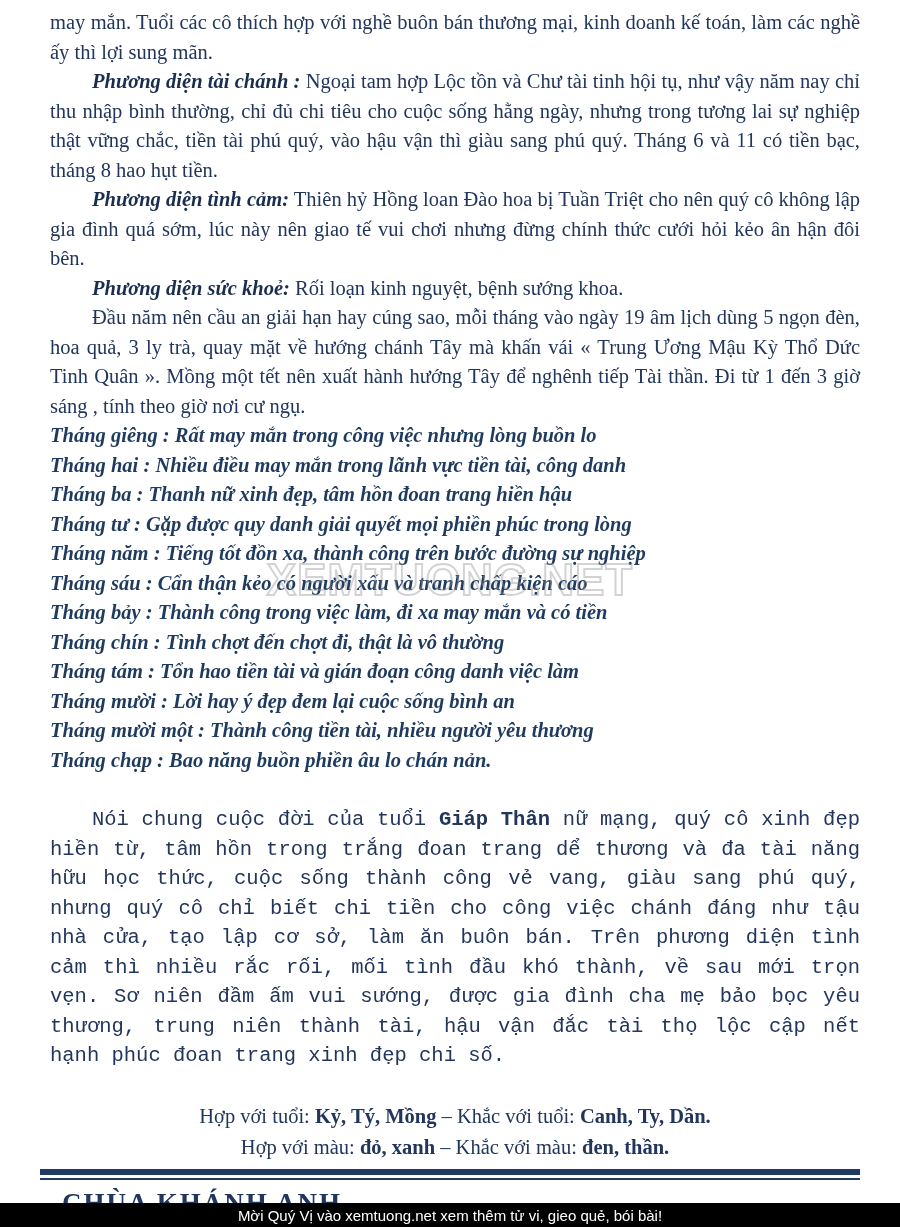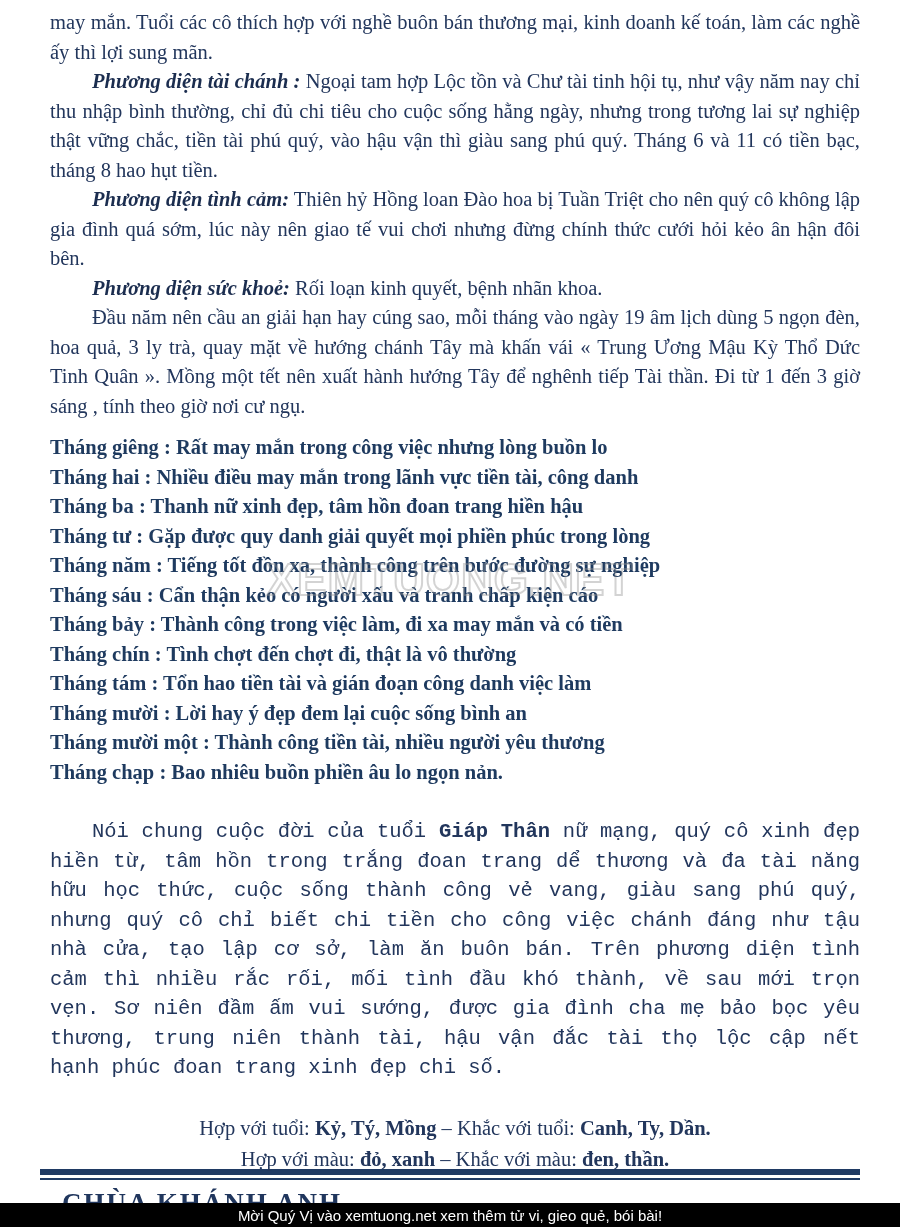--- a/index.html
+++ b/index.html
@@ -56,21 +56,22 @@
   }
   .lead {
     font-style: italic;
     font-weight: bold;
     color: #1b2d4f;
   }
   .bold {
     font-weight: bold;
   }
   .months {
-    margin-top: 12px;
+    margin-top: 0;
+    font-style: italic;
     font-weight: bold;
     font-size: 20.5px;
     line-height: 29.5px;
     color: #1e3a5f;
   }
   .months .row {
     white-space: nowrap;
   }
   .summary {
     margin-top: 30px;
@@ -133,37 +134,37 @@
   <div class="watermark">XEMTUONG.NET</div>
 
   <div class="content">
 
     <p>may mắn. Tuổi các cô thích hợp với nghề buôn bán thương mại, kinh doanh kế toán, làm các nghề ấy thì lợi sung mãn.</p>
 
     <p class="indent"><span class="lead">Phương diện tài chánh :</span><span> Ngoại tam hợp Lộc tồn và Chư tài tinh hội tụ, như vậy năm nay chỉ thu nhập bình thường, chỉ đủ chi tiêu cho cuộc sống hằng ngày, nhưng trong tương lai sự nghiệp thật vững chắc, tiền tài phú quý, vào hậu vận thì giàu sang phú quý. Tháng 6 và 11 có tiền bạc, tháng 8 hao hụt tiền.</span></p>
 
     <p class="indent"><span class="lead">Phương diện tình cảm:</span><span> Thiên hỷ Hồng loan Đào hoa bị Tuần Triệt cho nên quý cô không lập gia đình quá sớm, lúc này nên giao tế vui chơi nhưng đừng chính thức cưới hỏi kẻo ân hận đôi bên.</span></p>
 
-    <p class="indent"><span class="lead">Phương diện sức khoẻ:</span><span> Rối loạn kinh quyết, bệnh nhãn khoa.</span></p>
+    <p class="indent"><span class="lead">Phương diện sức khoẻ:</span><span> Rối loạn kinh nguyệt, bệnh sướng khoa.</span></p>
 
     <p class="indent">Đầu năm nên cầu an giải hạn hay cúng sao, mỗi tháng vào ngày 19 âm lịch dùng 5 ngọn đèn, hoa quả, 3 ly trà, quay mặt về hướng chánh Tây mà khấn vái « Trung Ương Mậu Kỳ Thổ Dức Tinh Quân  ». Mồng một tết nên xuất hành hướng Tây để nghênh tiếp Tài thần. Đi từ 1 đến 3 giờ sáng , tính theo giờ nơi cư ngụ.</p>
 
     <div class="months">
       <div class="row"><span>Tháng giêng :</span><span> Rất may mắn trong công việc nhưng lòng buồn lo</span></div>
       <div class="row"><span>Tháng hai :</span><span> Nhiều điều may mắn trong lãnh vực tiền tài, công danh</span></div>
       <div class="row"><span>Tháng ba :</span><span> Thanh nữ xinh đẹp, tâm hồn đoan trang hiền hậu</span></div>
       <div class="row"><span>Tháng tư :</span><span> Gặp được quy danh giải quyết mọi phiền phúc trong lòng</span></div>
       <div class="row"><span>Tháng năm :</span><span> Tiếng tốt đồn xa, thành công trên bước đường sự nghiệp</span></div>
       <div class="row"><span>Tháng sáu :</span><span> Cẩn thận kẻo có người xấu và tranh chấp kiện cáo</span></div>
       <div class="row"><span>Tháng bảy :</span><span> Thành công trong việc làm, đi xa may mắn và có tiền</span></div>
       <div class="row"><span>Tháng chín :</span><span> Tình chợt đến chợt đi, thật là vô thường</span></div>
       <div class="row"><span>Tháng tám :</span><span> Tổn hao tiền tài và gián đoạn công danh việc làm</span></div>
       <div class="row"><span>Tháng mười :</span><span> Lời hay ý đẹp đem lại cuộc sống bình an</span></div>
       <div class="row"><span>Tháng mười một :</span><span> Thành công tiền tài, nhiều người yêu thương</span></div>
-      <div class="row"><span>Tháng chạp :</span><span> Bao nhiêu buồn phiền âu lo ngọn nản.</span></div>
+      <div class="row"><span>Tháng chạp :</span><span> Bao năng buồn phiền âu lo chán nản.</span></div>
     </div>
 
     <p class="summary indent"><span>Nói chung cuộc đời của tuổi </span><span class="bold">Giáp Thân</span><span> nữ mạng, quý cô xinh đẹp hiền từ, tâm hồn trong trắng đoan trang dể thương và đa tài năng hữu học thức, cuộc sống thành công vẻ vang, giàu sang phú quý, nhưng quý cô chỉ biết chi tiền cho công việc chánh đáng như tậu nhà cửa, tạo lập cơ sở, làm ăn buôn bán. Trên phương diện tình cảm thì nhiều rắc rối, mối tình đầu khó thành, về sau mới trọn vẹn. Sơ niên đầm ấm vui sướng, được gia đình cha mẹ bảo bọc yêu thương, trung niên thành tài, hậu vận đắc tài thọ lộc cập nết hạnh phúc đoan trang xinh đẹp chi số.</span></p>
 
     <div class="compat">
       <div><span>Hợp với tuổi: </span><span class="bold">Kỷ, Tý, Mồng</span><span> – Khắc với tuổi: </span><span class="bold">Canh, Ty, Dần.</span></div>
       <div><span>Hợp với màu: </span><span class="bold">đỏ, xanh</span><span> – Khắc với màu: </span><span class="bold">đen, thần.</span></div>
     </div>
 
   </div>

